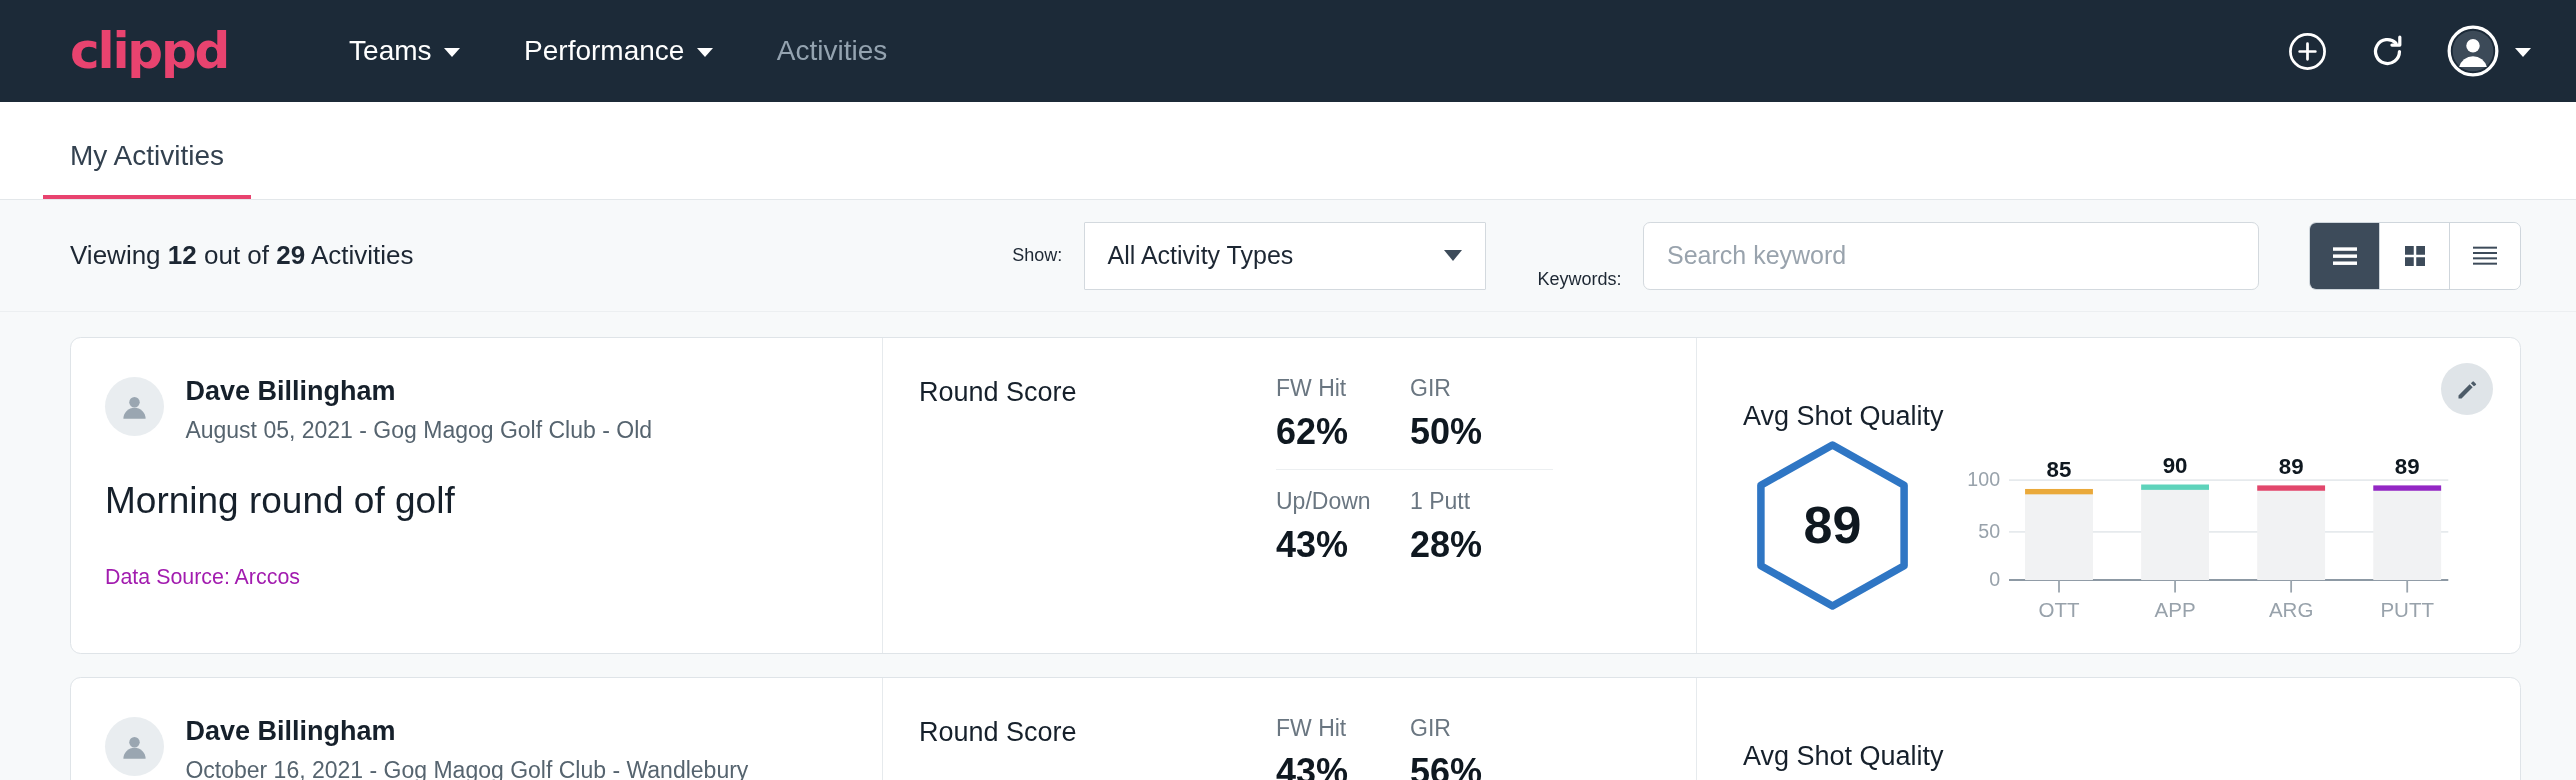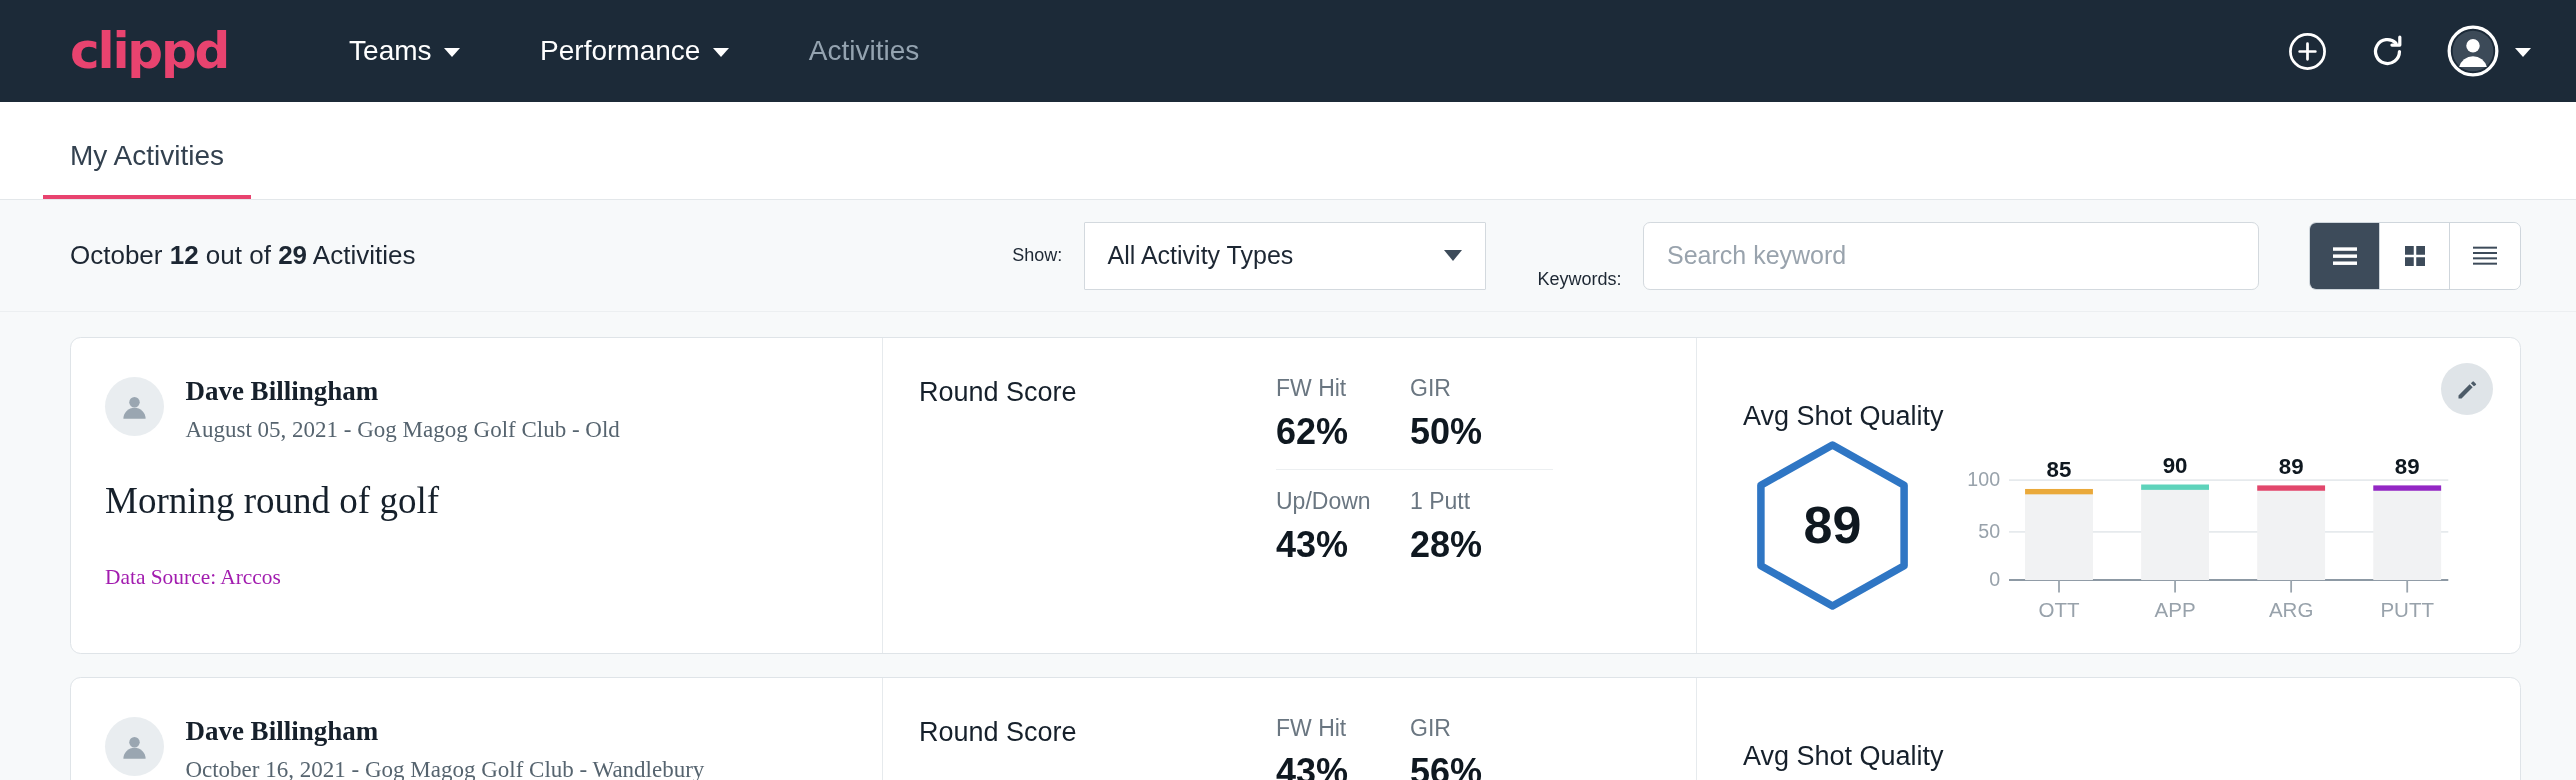--- a/index.html
+++ b/index.html
@@ -23,21 +23,21 @@
   }
   .logo {
     font-size: 50px;
     font-weight: 700;
     color: #e8436f;
     letter-spacing: -2.2px;
     margin-right: 89px;
     line-height: 1;
     font-family: "DejaVu Sans", sans-serif;
   }
-  .navlinks { display: flex; align-items: center; gap: 16px; }
+  .navlinks { display: flex; align-items: center; gap: 0px; }
   .navlink {
     display: flex; align-items: center; gap: 12.5px;
     color: #ffffff;
     font-size: 28px;
     padding: 0 32px;
     cursor: pointer;
     white-space: nowrap;
   }
   .navlink.muted { color: #94a3b0; }
   .chev {
@@ -142,21 +142,20 @@
     border-radius: 10.7px;
     height: 317px;
     display: flex;
     position: relative;
     margin-bottom: 23px;
   }
   .col-info {
     width: 812px;
     padding: 39px 4px 0 34px;
     border-right: 0.9px solid #e6eaed;
-    font-family: Liberation Serif, serif;
   }
   .idrow { display: flex; align-items: flex-start; gap: 21.4px; }
   .pfp {
     width: 59px; height: 59px; border-radius: 50%;
     background: #e9edf0;
     display: flex; align-items: center; justify-content: center;
     flex: none;
   }
   .uname { font-size: 27px; font-weight: 700; color: #16202b; line-height: 1.1; }
   .udate { font-size: 23px; color: #56646f; margin-top: 10.7px; }
@@ -255,21 +254,21 @@
     </div>
   </div>
 </div>
 
 <div class="tabbar">
   <div class="tab">My Activities</div>
 </div>
 
 <div class="toolbar">
   <div class="viewing">
-    <span>October </span><b>12</b><span> out of </span><b>29</b><span> Activities</span>
+    <span>Viewing </span><b>12</b><span> out of </span><b>29</b><span> Activities</span>
   </div>
 
   <div class="tb-mid">
     <span class="tb-label">Show:</span>
     <div class="select">
       <span>All Activity Types</span>
       <span class="selchev"></span>
     </div>
 
     <div class="kwwrap">

